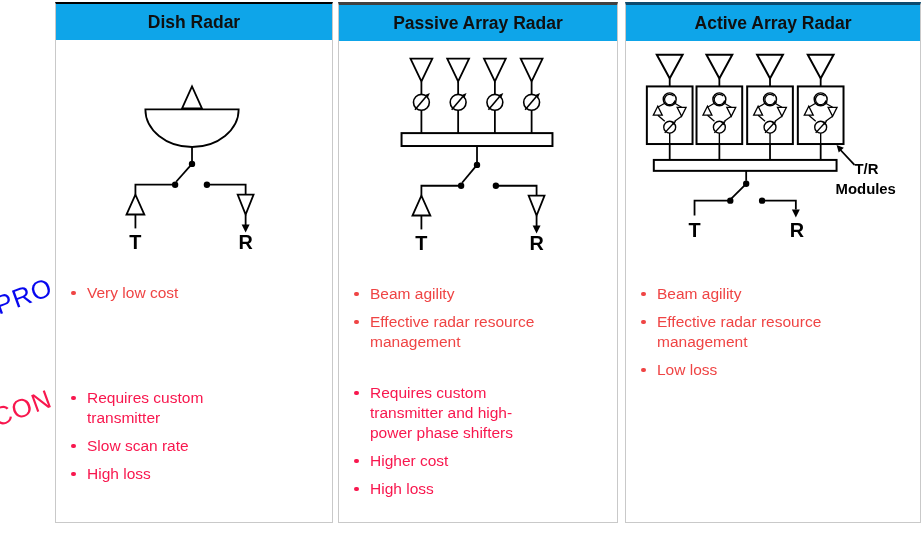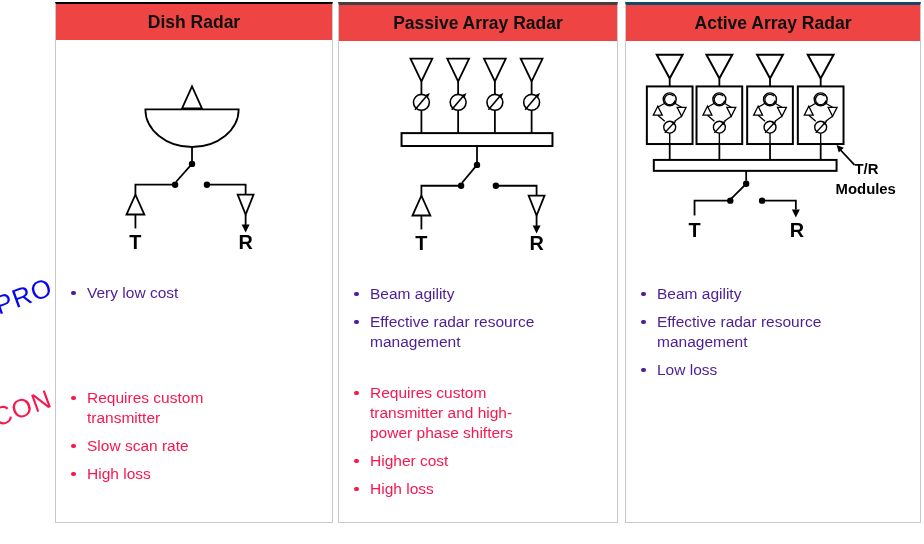--- a/index.html
+++ b/index.html
@@ -15,31 +15,31 @@
   .side-label.con { left:-8px; top:393px; color:#f8174e; }
 
   
   .col { position:absolute; top:2px; height:521px; background:#fff;
          border:1px solid #c9c9c9; box-sizing:border-box; }
   .col.c1 { left:55px;  width:278px; border-top:2px solid #000; }
   .col.c2 { left:338px; width:280px; border-top:3px solid #404040; }
   .col.c3 { left:625px; width:296px; border-top:3px solid #0c4a6e; }
 
   .col-header { height:36px; display:flex; align-items:center; justify-content:center;
-                background:#ef4444; font-weight:bold; font-size:17.5px; color:#101010; }
+                background:#0ea5e9; font-weight:bold; font-size:17.5px; color:#101010; }
 
   .diagram { display:block; }
 
   
   ul.plist { list-style:none; margin:0; padding:0 6px 0 31px; }
   ul.plist li { position:relative; font-size:15.5px; line-height:20px;
                 margin-bottom:8px; max-width:182px; }
   ul.plist li::before { content:""; position:absolute; left:-16px; top:7.5px;
                 width:4.5px; height:4.5px; border-radius:50%; background:currentColor; }
-  ul.pro { color:#4c1d95; margin-top:28px; }
+  ul.pro { color:#ef4444; margin-top:28px; }
   ul.con { color:#f8174e; }
   .pro-h1 { height:105px; }  
   .pro-h2 { height:99px; }   
   .pro-h3 { height:94px; }   
 
   svg text { font-family:"Liberation Sans", sans-serif; font-weight:bold; fill:#000; }
   svg .tr-label { font-size:20px; }
   svg .ann-label { font-size:15px; }
   svg .wire { stroke:#000; stroke-width:1.8; fill:none; }
   svg .hollow { fill:#fff; stroke:#000; stroke-width:1.8; }

